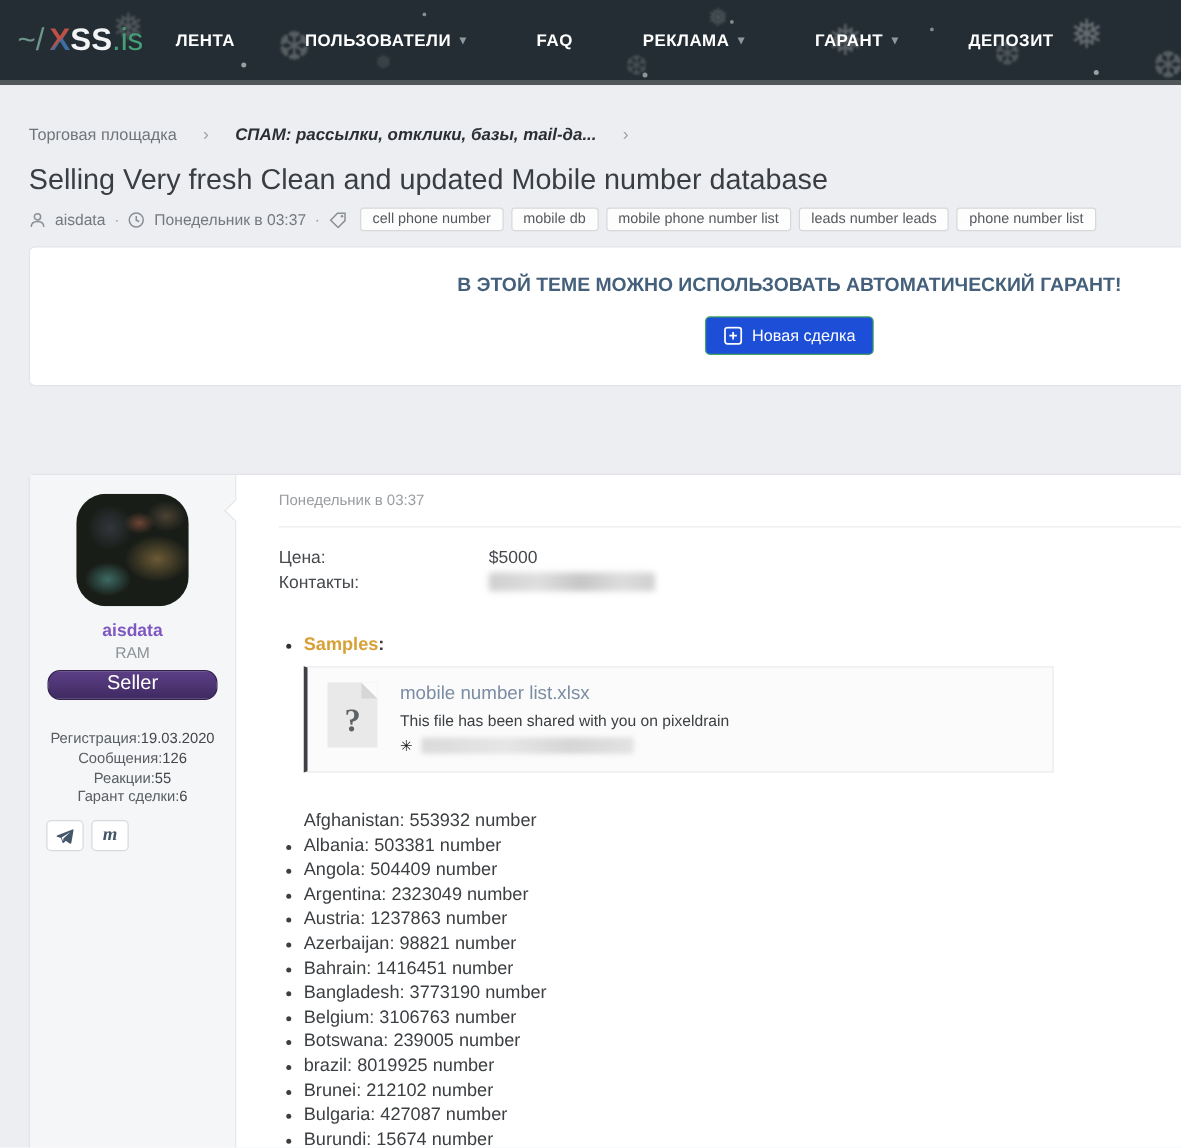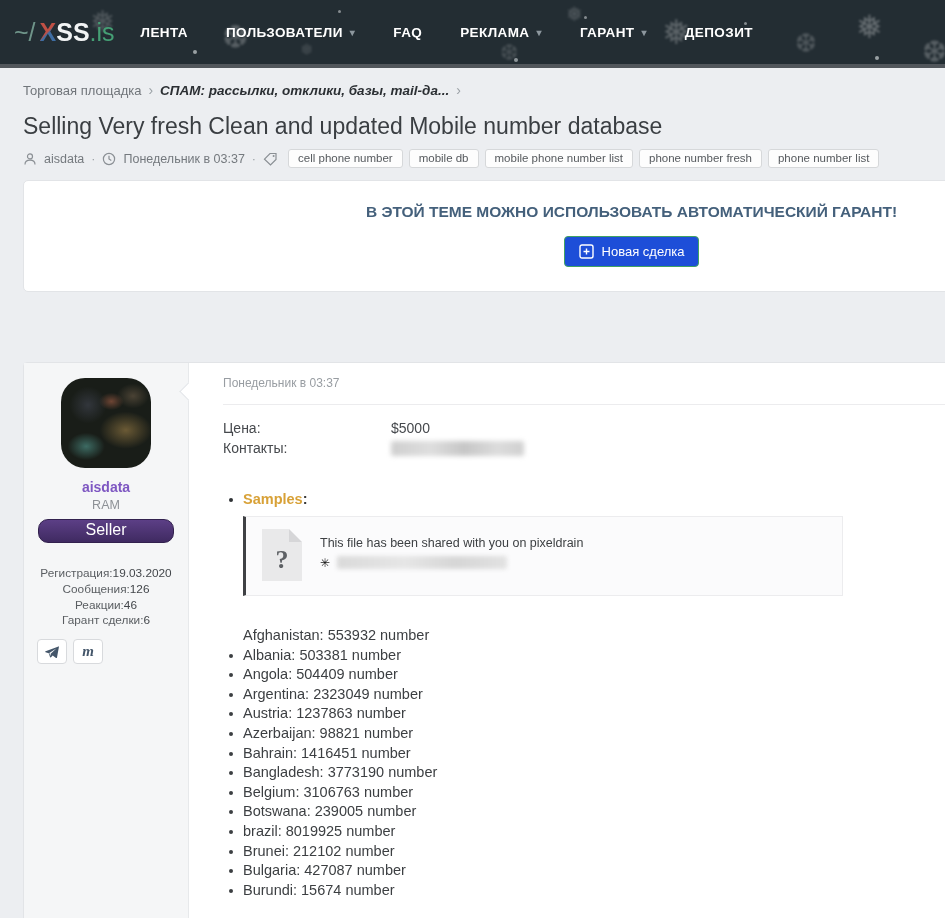--- a/index.html
+++ b/index.html
@@ -15,29 +15,29 @@
     height:68px; background:#232d33; border-bottom:4px solid #51565b;
     display:flex; align-items:center; padding-left:14px;
     position:relative; overflow:hidden;
   }
   .logo { font-size:25px; display:flex; align-items:baseline; cursor:pointer; position:relative; z-index:2; }
   .logo-prefix { color:#6f958a; margin-right:4px; }
   .logo-x { font-weight:700; background:linear-gradient(135deg,#c05045 47%,#3e6da3 53%);
             -webkit-background-clip:text; background-clip:text; color:transparent; }
   .logo-ss { font-weight:700; color:#f2f4f5; }
   .logo-domain { color:#45a075; }
-  .nav-menu { display:flex; list-style:none; margin:0 0 0 26px; padding:0; gap:38px; align-items:center; position:relative; z-index:2;justify-content:flex-end; }
+  .nav-menu { display:flex; list-style:none; margin:0 0 0 26px; padding:0; gap:56px; align-items:center; position:relative; z-index:2;justify-content:flex-end; }
   .nav-item { color:#ffffff; font-size:13.5px; font-weight:700; letter-spacing:.4px;
               display:flex; align-items:center; gap:7px; cursor:pointer; white-space:nowrap; }
   .caret { color:#8d979e; font-size:10px; }
   .snow { position:absolute; color:#ffffff; filter:blur(1px); pointer-events:none; z-index:1; }
   .snowdot { position:absolute; background:#e8ecee; border-radius:50%; pointer-events:none; z-index:1; }
   
   .page { padding-left:23px; }
-  .breadcrumb { margin-top:14px; font-size:13px; color:#70757a; display:flex; gap:7px; align-items:center; }
+  .breadcrumb { margin-top:31px; font-size:13px; color:#70757a; display:flex; gap:21px; align-items:center; }
   .crumb { cursor:pointer; }
   .crumb-main { color:#2b2f33; font-weight:700; font-size:13.5px;font-style:italic; }
   .crumb-sep { color:#9aa0a5; font-size:14px; }
   .thread-title { margin:15px 0 0; font-size:23px; font-weight:400; color:#3a3e42; }
   .thread-meta { margin-top:9px; display:flex; align-items:center; gap:7px; font-size:12.5px; color:#74797e; }
   .meta-icon { display:inline-flex; }
   .meta-dot { color:#9aa0a5; }
   .tags-row { display:flex; gap:6px; margin-left:3px; }
   .tag-pill { border:1px solid #d6d8da; background:#fdfdfd; border-radius:3px;
               padding:2px 9px 3px; font-size:11.5px; color:#55595d; cursor:pointer; white-space:nowrap; }
@@ -191,21 +191,21 @@
     <span class="meta-icon">
       <svg width="15" height="14" viewBox="0 0 15 14" fill="none" stroke="#8a8f94" stroke-width="1.2">
         <path d="M1.5 7.2 7 1.5h6v6L7.5 13z"></path>
           <circle cx="10.6" cy="3.9" r="1" fill="#8a8f94" stroke="none"></circle>
       </svg>
     </span>
     <span class="tags-row">
         <span class="tag-pill">cell phone number</span>
         <span class="tag-pill">mobile db</span>
         <span class="tag-pill">mobile phone number list</span>
-        <span class="tag-pill">phone number fresh</span>
+        <span class="tag-pill">leads number leads</span>
         <span class="tag-pill">phone number list</span>
       </span>
   </div>
 
   <div class="banner">
     <div class="banner-text">В ЭТОЙ ТЕМЕ МОЖНО ИСПОЛЬЗОВАТЬ АВТОМАТИЧЕСКИЙ ГАРАНТ!</div>
     <button class="deal-button">
       <span>
         <svg width="15" height="15" viewBox="0 0 15 15" fill="none" stroke="#ffffff" stroke-width="1.4">
           <rect x="1" y="1" width="13" height="13" rx="2"></rect>
@@ -226,21 +226,21 @@
           <div class="stat-row">
             <span class="stat-label">Регистрация:</span>
             <span class="stat-value">19.03.2020</span>
           </div>
           <div class="stat-row">
             <span class="stat-label">Сообщения:</span>
             <span class="stat-value">126</span>
           </div>
           <div class="stat-row">
             <span class="stat-label">Реакции:</span>
-            <span class="stat-value">46</span>
+            <span class="stat-value">55</span>
           </div>
           <div class="stat-row">
             <span class="stat-label">Гарант сделки:</span>
             <span class="stat-value">6</span>
           </div>
         </div>
       <div class="contact-row">
         <button class="contact-btn">
           <svg width="14" height="12" viewBox="0 0 14 12" fill="#44566a">
             <path d="M13.5.4 0.6 5.3c-.6.2-.6.8 0 1l3.2 1 1.2 3.7c.2.5.6.6 1 .2l1.7-1.6 3.3 2.4c.4.3.9.1 1-.4L13.9 1c.1-.6-.2-.8-.4-.6zM4.3 6.9l7-4.4-5.6 5.2-.2 2.3z"></path>
@@ -270,20 +270,21 @@
 
       <div class="samples-row">
         <span class="samples-label">Samples</span><span class="samples-colon">:</span>
       </div>
 
       <div class="attachment">
         <div class="file-icon">
           <span class="file-q">?</span>
         </div>
         <div>
+          <div class="file-name">mobile number list.xlsx</div>
           <div class="file-desc">This file has been shared with you on pixeldrain</div>
           <div class="file-link">
             <span class="globe-icon">✳</span>
             <span class="redacted-link"></span>
           </div>
         </div>
       </div>
 
       <ul class="country-list">
           <li class="country-item no-bullet">Afghanistan: 553932 number</li>

